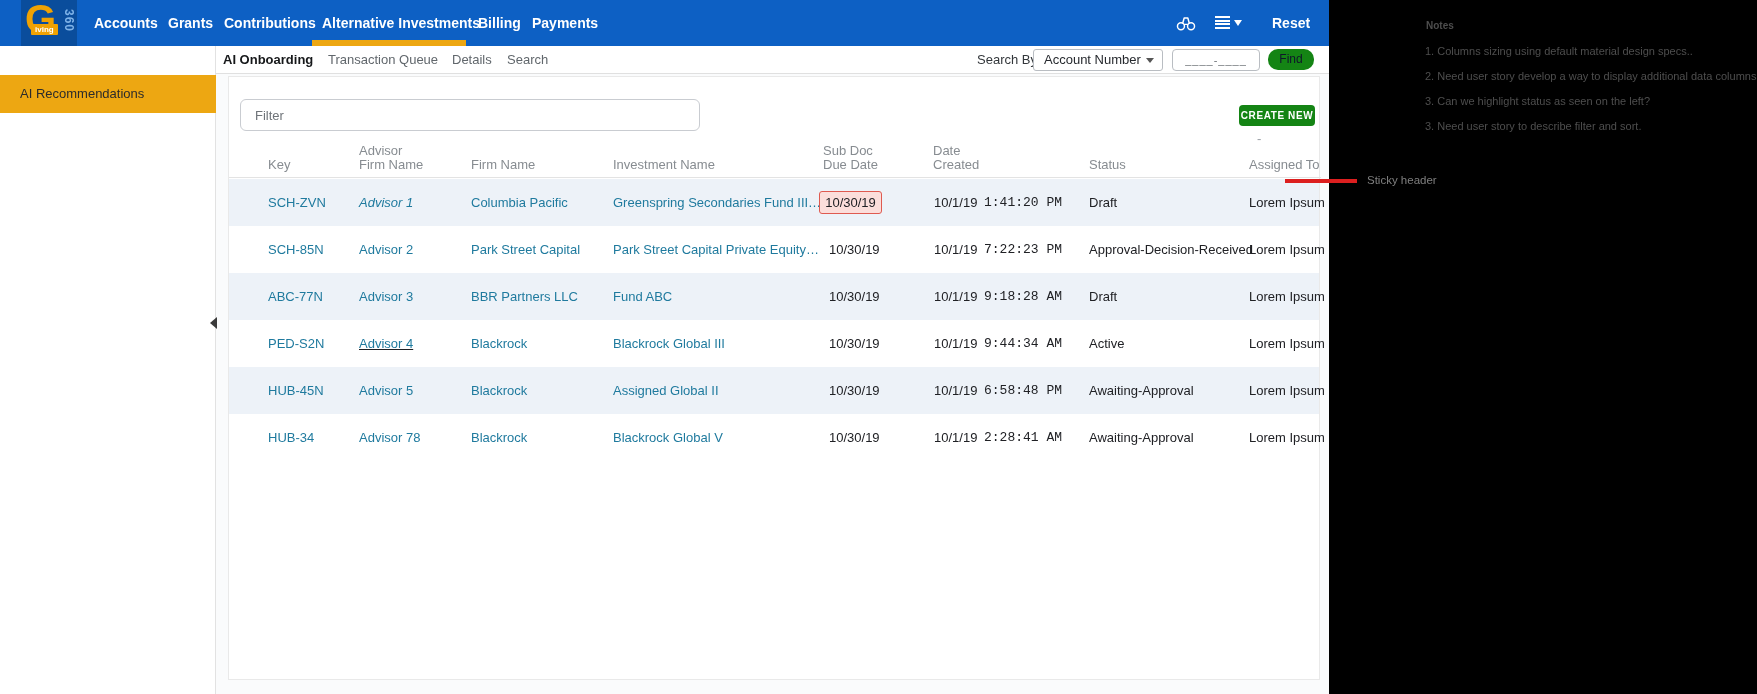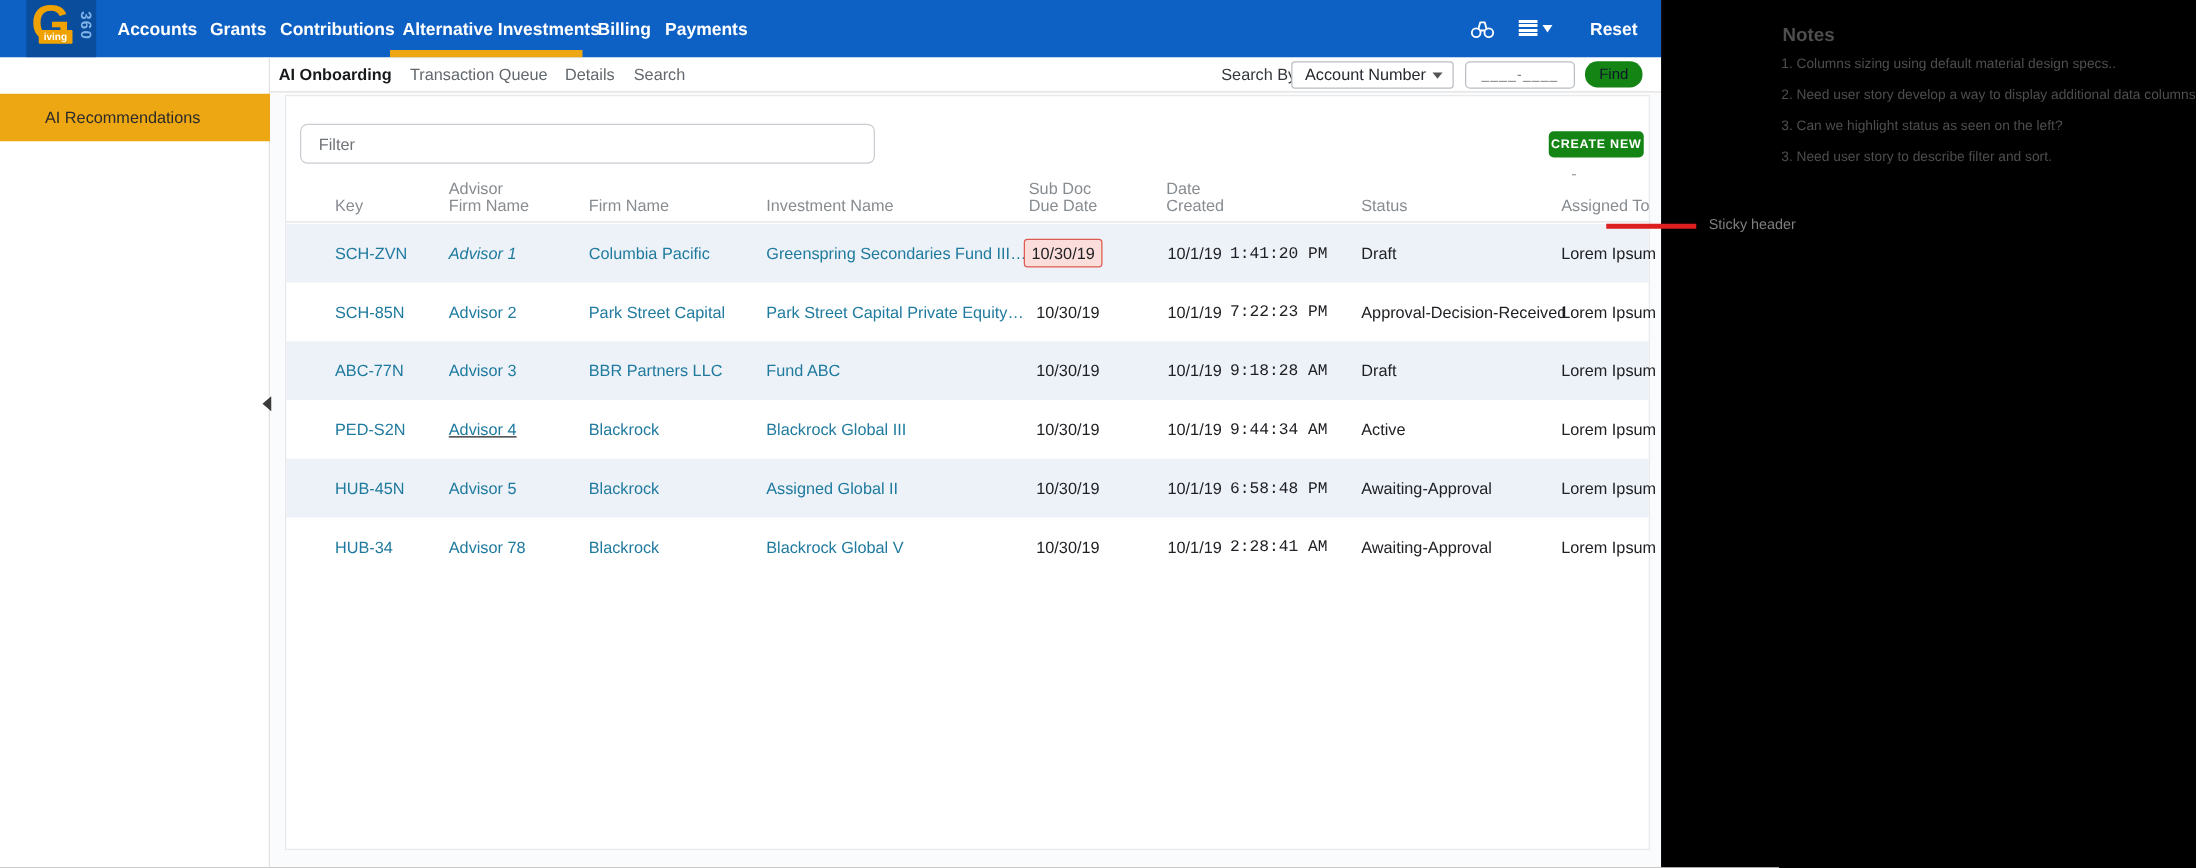--- a/index.html
+++ b/index.html
@@ -40,21 +40,21 @@
        border-left:4px solid transparent;border-right:4px solid transparent;border-top:5px solid #555;}
   .acct{position:absolute;left:956px;top:3px;width:88px;height:22px;border:1px solid #B9BDC2;border-radius:4px;
        box-sizing:border-box;font-size:11px;text-align:center;color:#8A8F94;letter-spacing:1px;
        font-family:"Liberation Sans",sans-serif;outline:none;}
   .findbtn{position:absolute;left:1052px;top:3px;width:46px;height:21px;background:var(--button-green);
        border:none;border-radius:10px;color:#0f172a;font-size:12px;line-height:21px;text-align:center;cursor:pointer;}
 
   
   .sidebar{position:absolute;left:0;top:46px;width:216px;height:648px;background:#fff;border-right:1px solid #E2E2E2;box-sizing:border-box;}
   .side-item{position:absolute;left:0;width:216px;height:38px;line-height:38px;font-size:13px;color:#2B2B2B;
-       padding-left:36px;box-sizing:border-box;white-space:nowrap;cursor:pointer;}
+       padding-left:20px;box-sizing:border-box;white-space:nowrap;cursor:pointer;}
   .side-item.active{background:var(--accent-amber);}
   .side-item.bordered{border-bottom:1px solid #E4E4E4;}
   .collapse-tri{position:absolute;left:210px;top:317px;width:0;height:0;cursor:pointer;
        border-top:6px solid transparent;border-bottom:6px solid transparent;border-right:7px solid #3A3A3A;}
 
   
   .card{position:absolute;left:228px;top:76px;width:1092px;height:604px;background:#fff;border:1px solid #E9E9E9;box-sizing:border-box;}
   .filter{position:absolute;left:11px;top:22px;width:460px;height:32px;border:1px solid #C9CCD1;border-radius:6px;
        box-sizing:border-box;font-size:13px;color:#3C4043;padding-left:14px;outline:none;
        font-family:"Liberation Sans",sans-serif;}
@@ -70,21 +70,21 @@
   .td{position:absolute;top:0;height:47px;display:flex;align-items:center;font-size:13px;color:#202125;white-space:nowrap;}
   .td .link{color:var(--link-teal);cursor:pointer;}
   .flagbox{position:absolute;left:-4px;top:12px;width:63px;height:23px;background:var(--flag-bg);
        border:1.5px solid var(--flag-border);border-radius:3px;box-sizing:border-box;
        display:flex;align-items:center;justify-content:center;font-size:13px;color:#202125;}
   .date-val{position:absolute;left:1px;}
   .time-val{position:absolute;left:51px;font-family:Liberation Mono, monospace;}
 
   
   .notes-panel{position:absolute;left:1329px;top:0;width:428px;height:694px;background:#000;}
-  .notes-title{position:absolute;left:97px;top:20px;font-size:15px;font-weight:700;color:#4E4E4E;}
+  .notes-title{position:absolute;left:97px;top:20px;font-size:10px;font-weight:700;color:#4E4E4E;}
   .notes-list{position:absolute;left:96px;top:45px;display:flex;flex-direction:column;gap:13px;}
   .note-line{font-size:11px;line-height:12px;color:#4E4E4E;white-space:nowrap;}
   .sticky-label{position:absolute;left:38px;top:174px;font-size:11.5px;color:#7F7F7F;white-space:nowrap;}
   .sticky-line{position:absolute;left:1285px;top:179px;width:72px;height:3.5px;background:var(--annotation-red);}
 </style>
 </head>
 <body>
 
 <div class="app">
 

